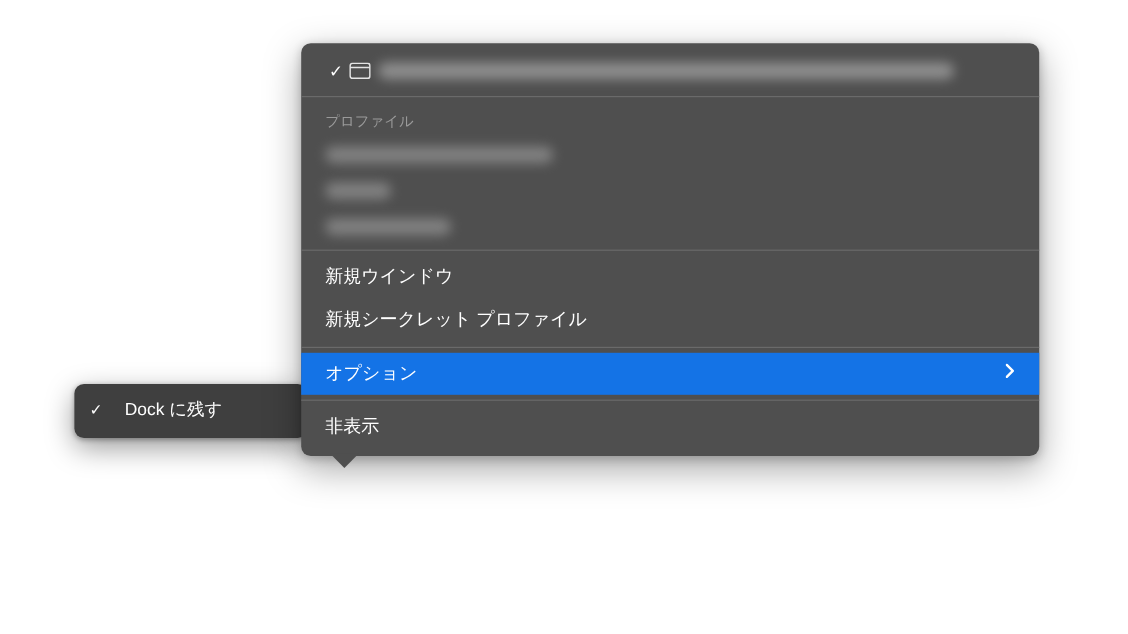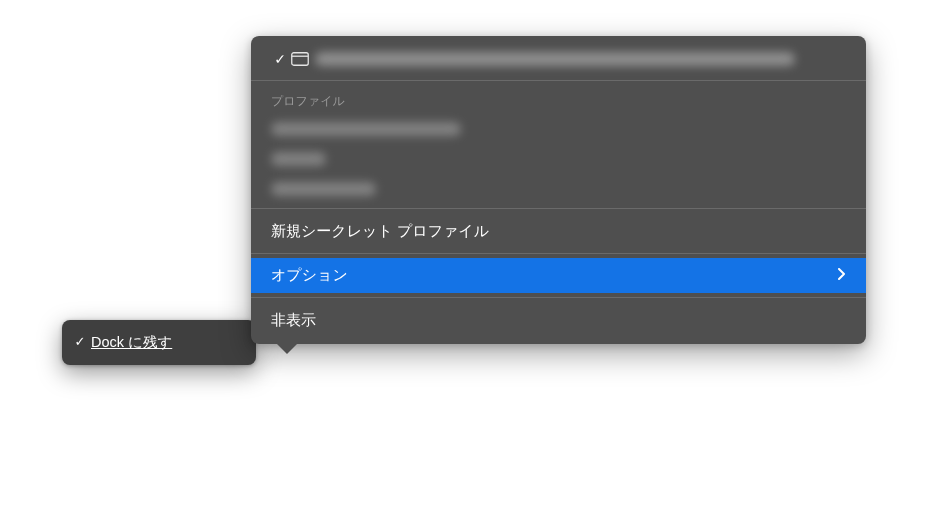--- a/index.html
+++ b/index.html
@@ -121,22 +121,21 @@
       align-items: center;
       padding: 5px 14px 5px 10px;
       font-size: 14.5px;
       line-height: 1.6;
     }
     .submenu-row .checkmark {
       width: 16px;
       font-size: 13px;
     }
     .submenu-row .label {
-      margin-left: 3px;
-      text-decoration: underline;
+      margin-left: 16px;
     }
   </style>
 </head>
 <body>
 
 <div class="submenu">
   <div class="submenu-row">
     <span class="checkmark">✓</span>
     <span class="label">Dock に残す</span>
   </div>
@@ -164,20 +163,23 @@
   <div class="menu-row clickable">
     <span class="blurred-text" style="width:55px;"></span>
   </div>
   <div class="menu-row clickable">
     <span class="blurred-text" style="width:105px;"></span>
   </div>
 
   <div class="separator"></div>
 
   <div class="menu-row clickable">
+    <span>新規ウインドウ</span>
+  </div>
+  <div class="menu-row clickable">
     <span>新規シークレット プロファイル</span>
   </div>
 
   <div class="separator"></div>
 
   <div class="highlighted">
     <span>オプション</span>
     <span class="chevron">
       <svg width="8" height="12" viewBox="0 0 8 12">
           <path d="M1 1 L6 6 L1 11" fill="none" stroke="#fff" stroke-width="2" stroke-linecap="round" stroke-linejoin="round"></path>

